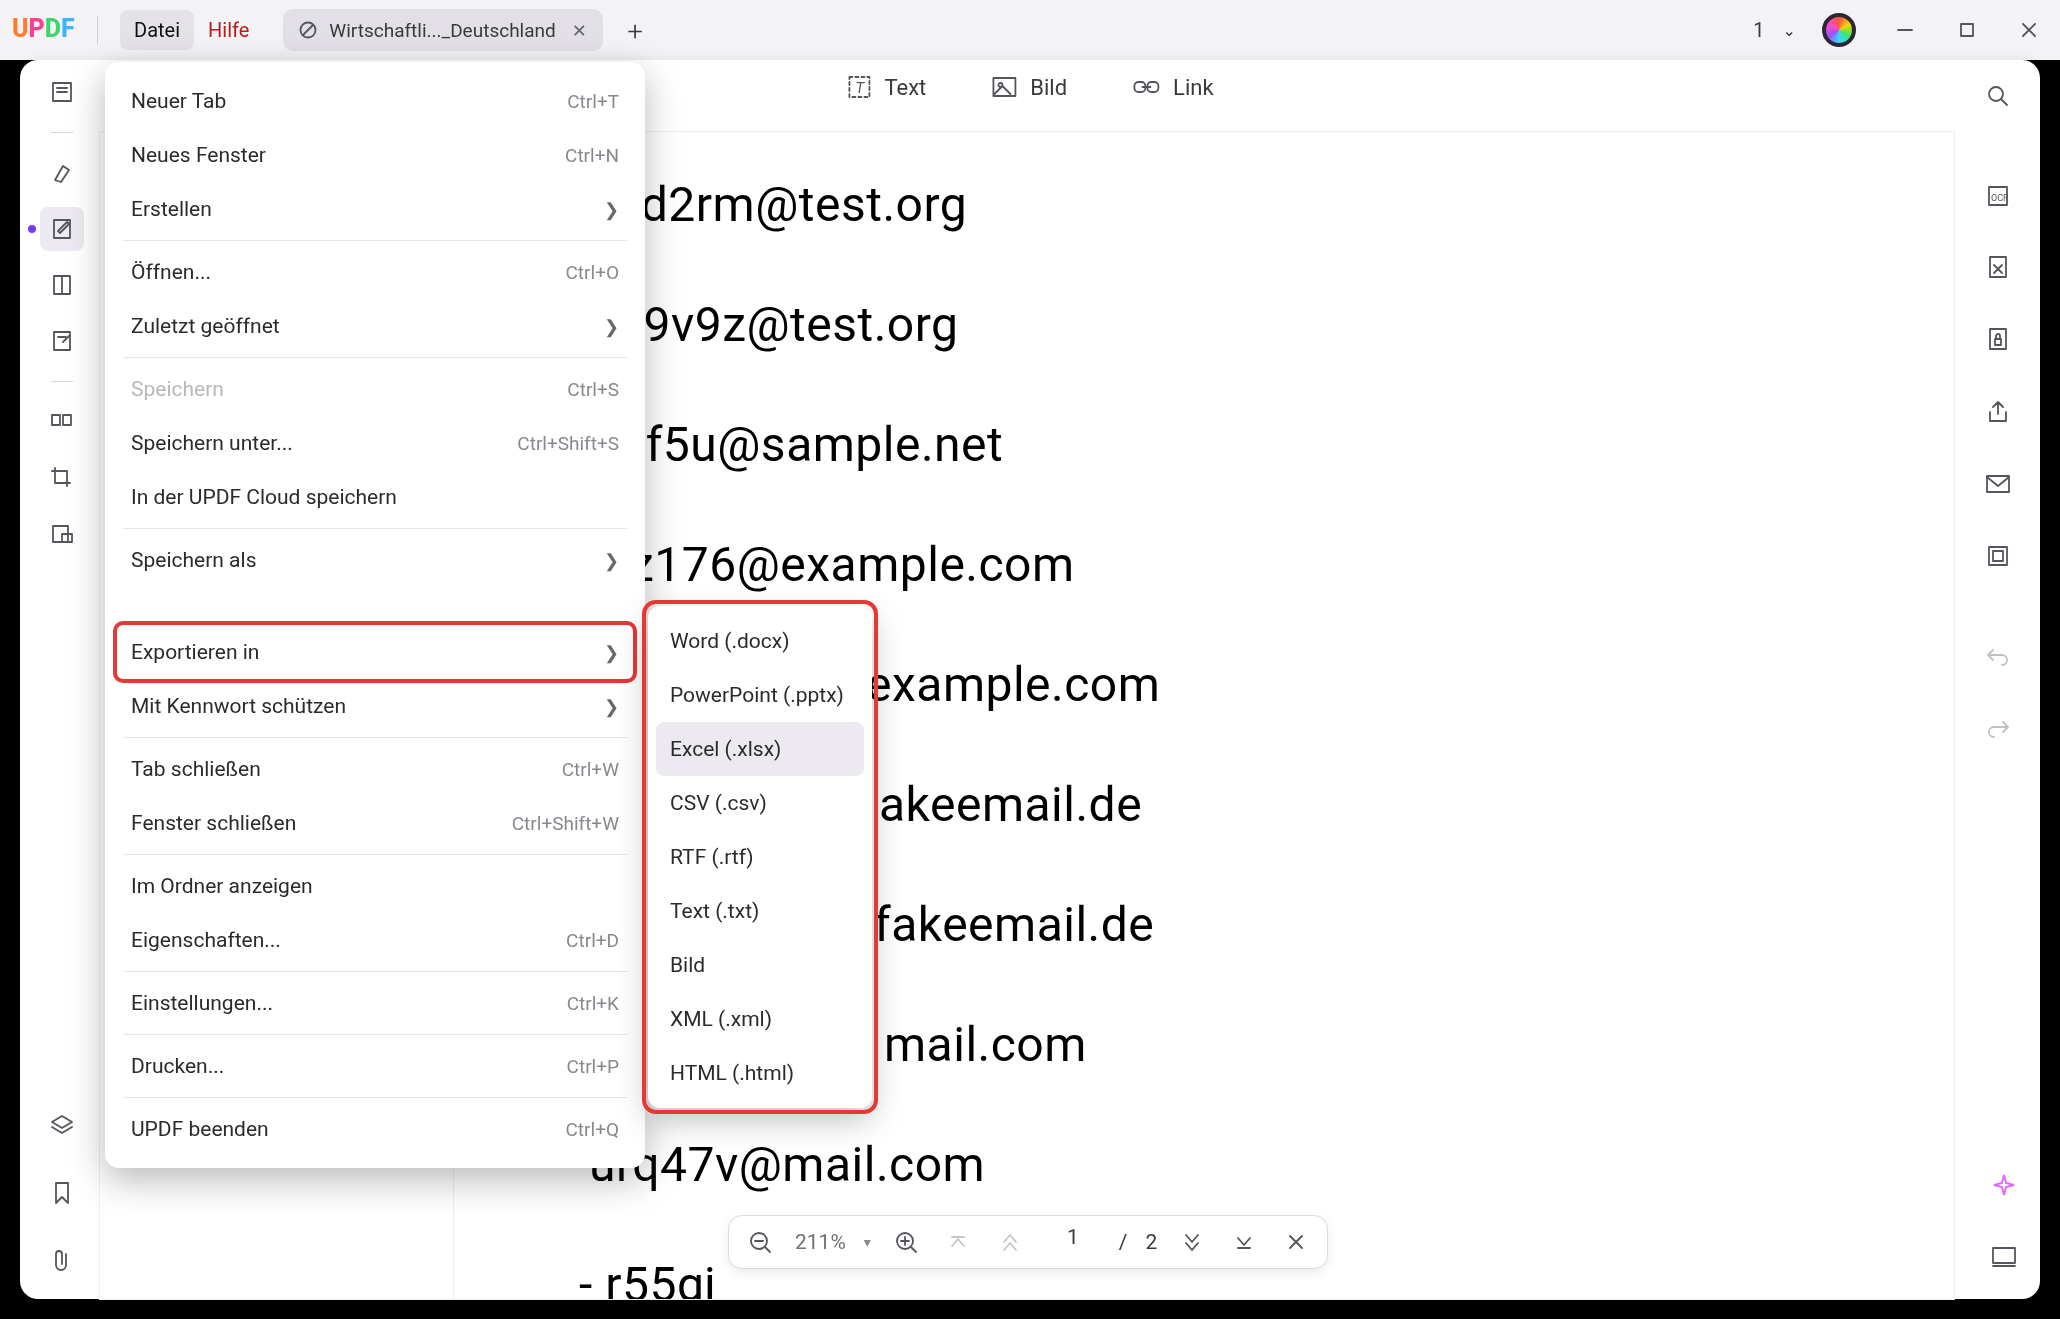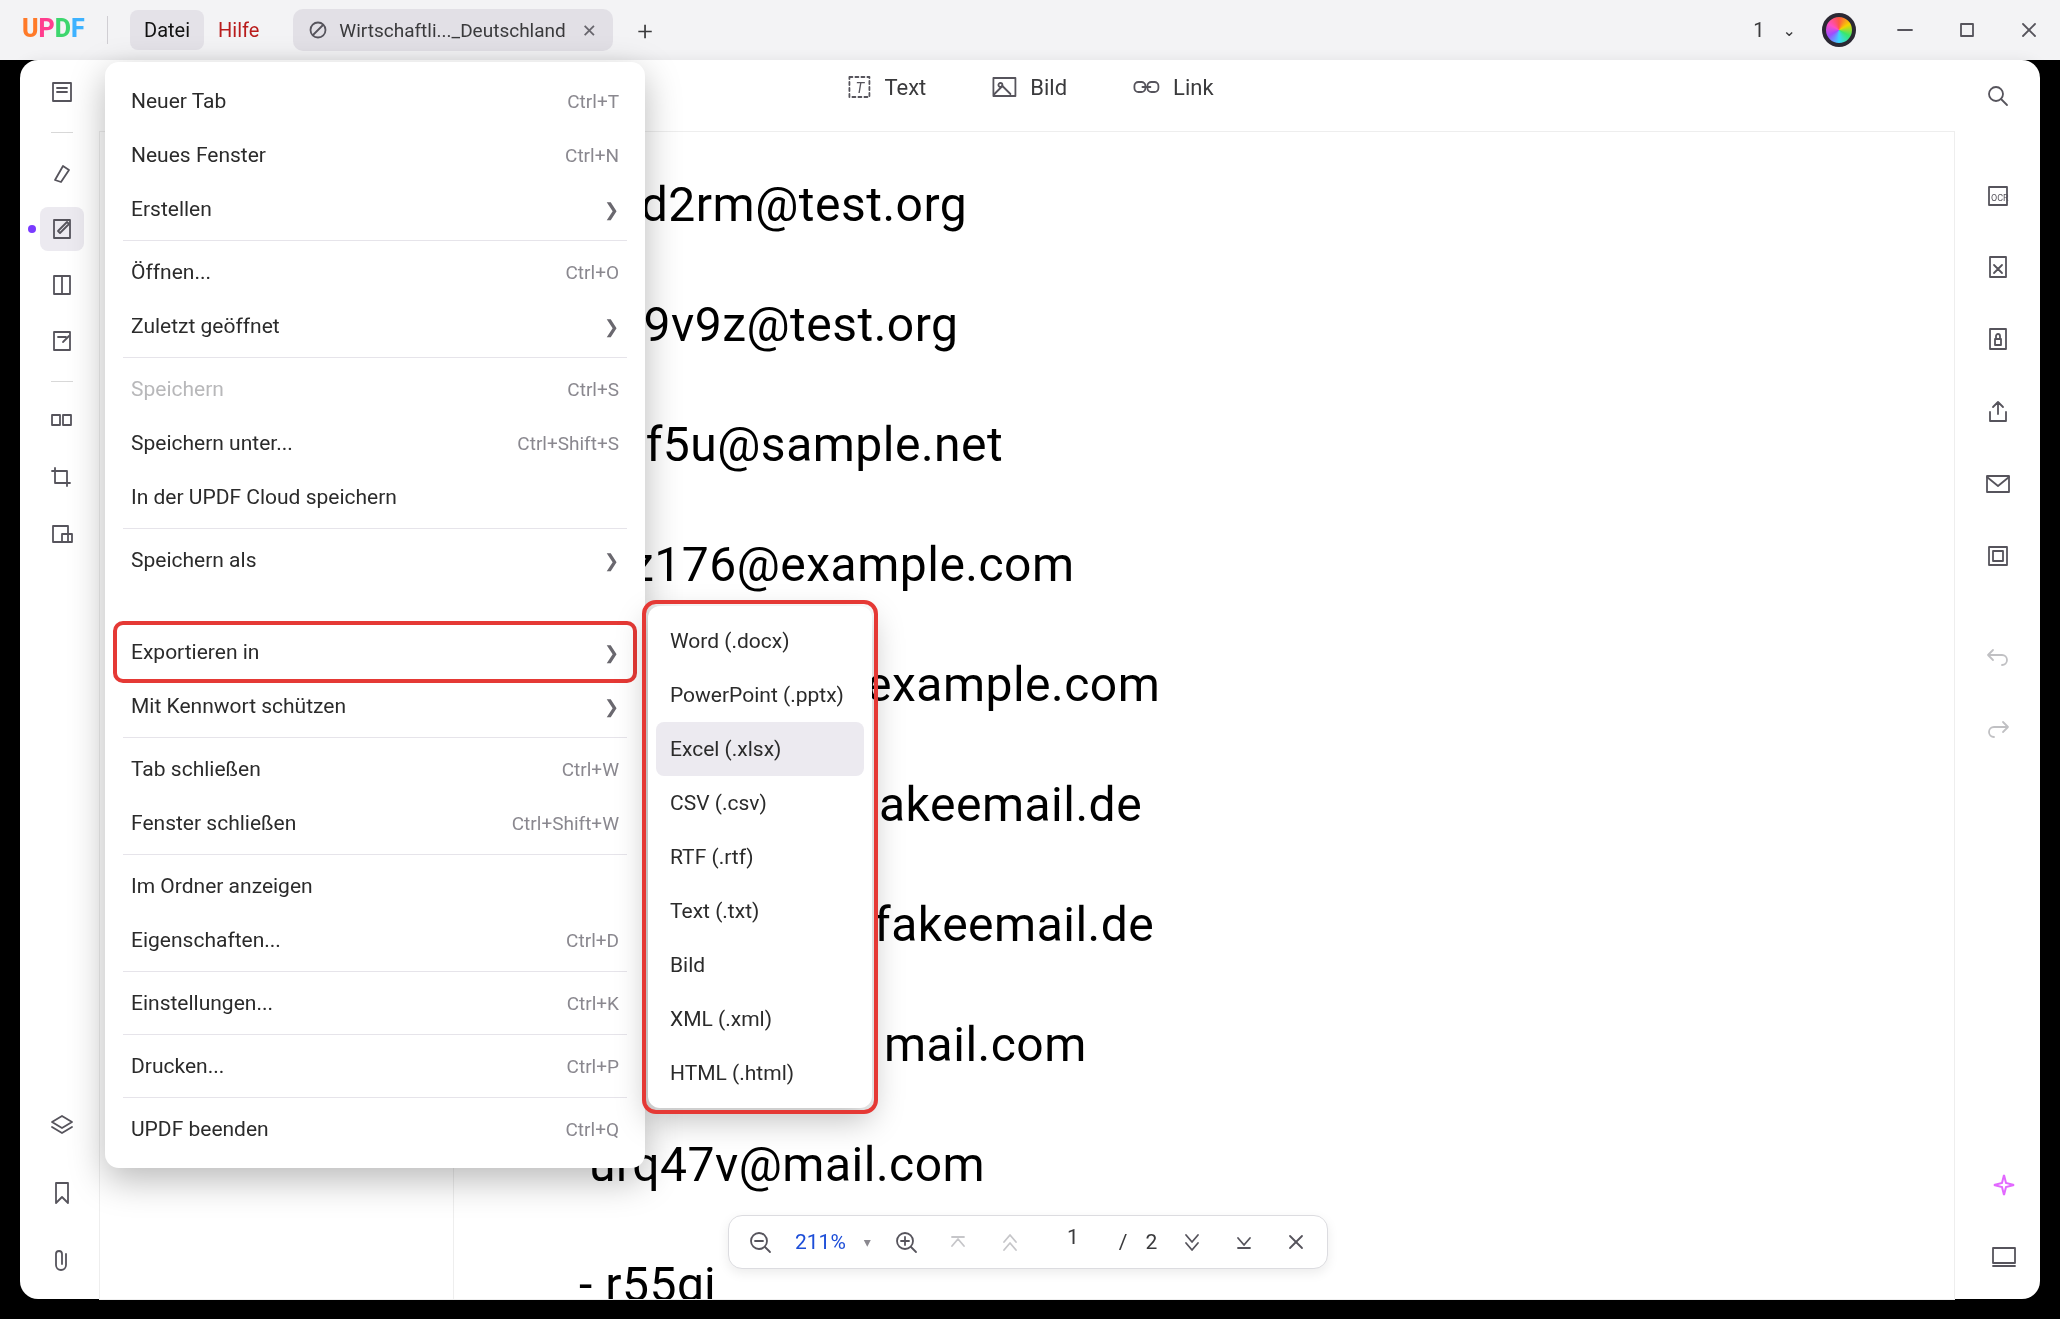--- a/index.html
+++ b/index.html
@@ -1,20 +1,20 @@
 <!DOCTYPE html>
 <html><head>
 <meta charset="utf-8">
 <style>
 * { margin: 0; padding: 0; box-sizing: border-box; font-family: -apple-system, "Segoe UI", Roboto, Arial, sans-serif; user-select: none; }
 html, body { width: 2060px; height: 1319px; background: #000; overflow: hidden; }
 
 
 .titlebar { position: absolute; top: 0; left: 0; right: 0; height: 60px; background: #f3f3f5; display: flex; align-items: center; padding: 0 8px; }
-.logo { margin-left: 14px; display: flex; align-items: flex-start; }
+.logo { margin-left: 4px; display: flex; align-items: flex-start; }
 .pipe { width: 1px; height: 28px; background: #d0ced3; margin: 0 22px; }
 .menubtn { font-size: 20px; color: #b91c1c; padding: 8px 14px; border-radius: 8px; cursor: default; }
 .menubtn.active { background: #e4e2e8; color: #111; }
 .tab { display: inline-flex; align-items: center; background: #e2e0e6; border-radius: 10px; height: 42px; padding: 0 12px 0 16px; margin-left: 20px; font-size: 19px; color: #3a3a3c; gap: 12px; }
 .tab .close { font-size: 18px; color: #68666d; padding: 2px 4px; }
 .newtab { width: 32px; height: 32px; display: flex; align-items: center; justify-content: center; font-size: 26px; color: #3a3a3c; margin-left: 16px; }
 .title-right { margin-left: auto; display: flex; align-items: center; gap: 16px; }
 .pagecount { font-size: 20px; color: #3a3a3c; margin-right: 2px; }
 .chev-down { font-size: 16px; color: #3a3a3c; }
 .rainbow { width: 34px; height: 34px; border-radius: 50%; background: conic-gradient(#f54, #f5d300, #38e86e, #3dd6ff, #9d4dff, #ff4dc5, #f54); border: 4px solid #2b2833; margin: 0 10px; }
@@ -55,21 +55,21 @@
 
 
 .submenu { position: absolute; top: 606px; left: 648px; width: 224px; background: #fff; border-radius: 12px; box-shadow: 0 12px 32px rgba(0,0,0,.25); padding: 8px; z-index: 60; }
 .submenu::before { content: ""; position: absolute; inset: -6px; border: 4px solid #e53935; border-radius: 14px; pointer-events: none; }
 .submenu .srow { height: 54px; display: flex; align-items: center; padding: 0 14px; font-size: 21px; color: #2b2b2b; border-radius: 8px; }
 .submenu .srow.hov { background: #eceaf0; }
 
 
 .zoombar { position: absolute; left: 708px; bottom: 30px; height: 54px; background: #fff; border: 1px solid #dcdce0; border-radius: 14px; box-shadow: 0 4px 12px rgba(0,0,0,.08); display: flex; align-items: center; padding: 0 14px; gap: 18px; z-index: 80; }
 .zoombar .zbtn { width: 34px; height: 34px; display: flex; align-items: center; justify-content: center; color: #55545a; }
-.zoombar .zoomtxt { font-size: 21px; color: #1d4ed8; }
+.zoombar .zoomtxt { font-size: 21px; color: #737373; }
 .zoombar .field { width: 56px; height: 34px; text-align: center; font-size: 21px; color: #3a3a3c; }
 .zoombar .slash { font-size: 21px; color: #3a3a3c; }
 
 svg { display: block; }
 .stroke { stroke: #56545c; fill: none; stroke-width: 1.8; stroke-linecap: round; stroke-linejoin: round; }
 </style>
 </head>
 <body>
 
 <div class="titlebar">

